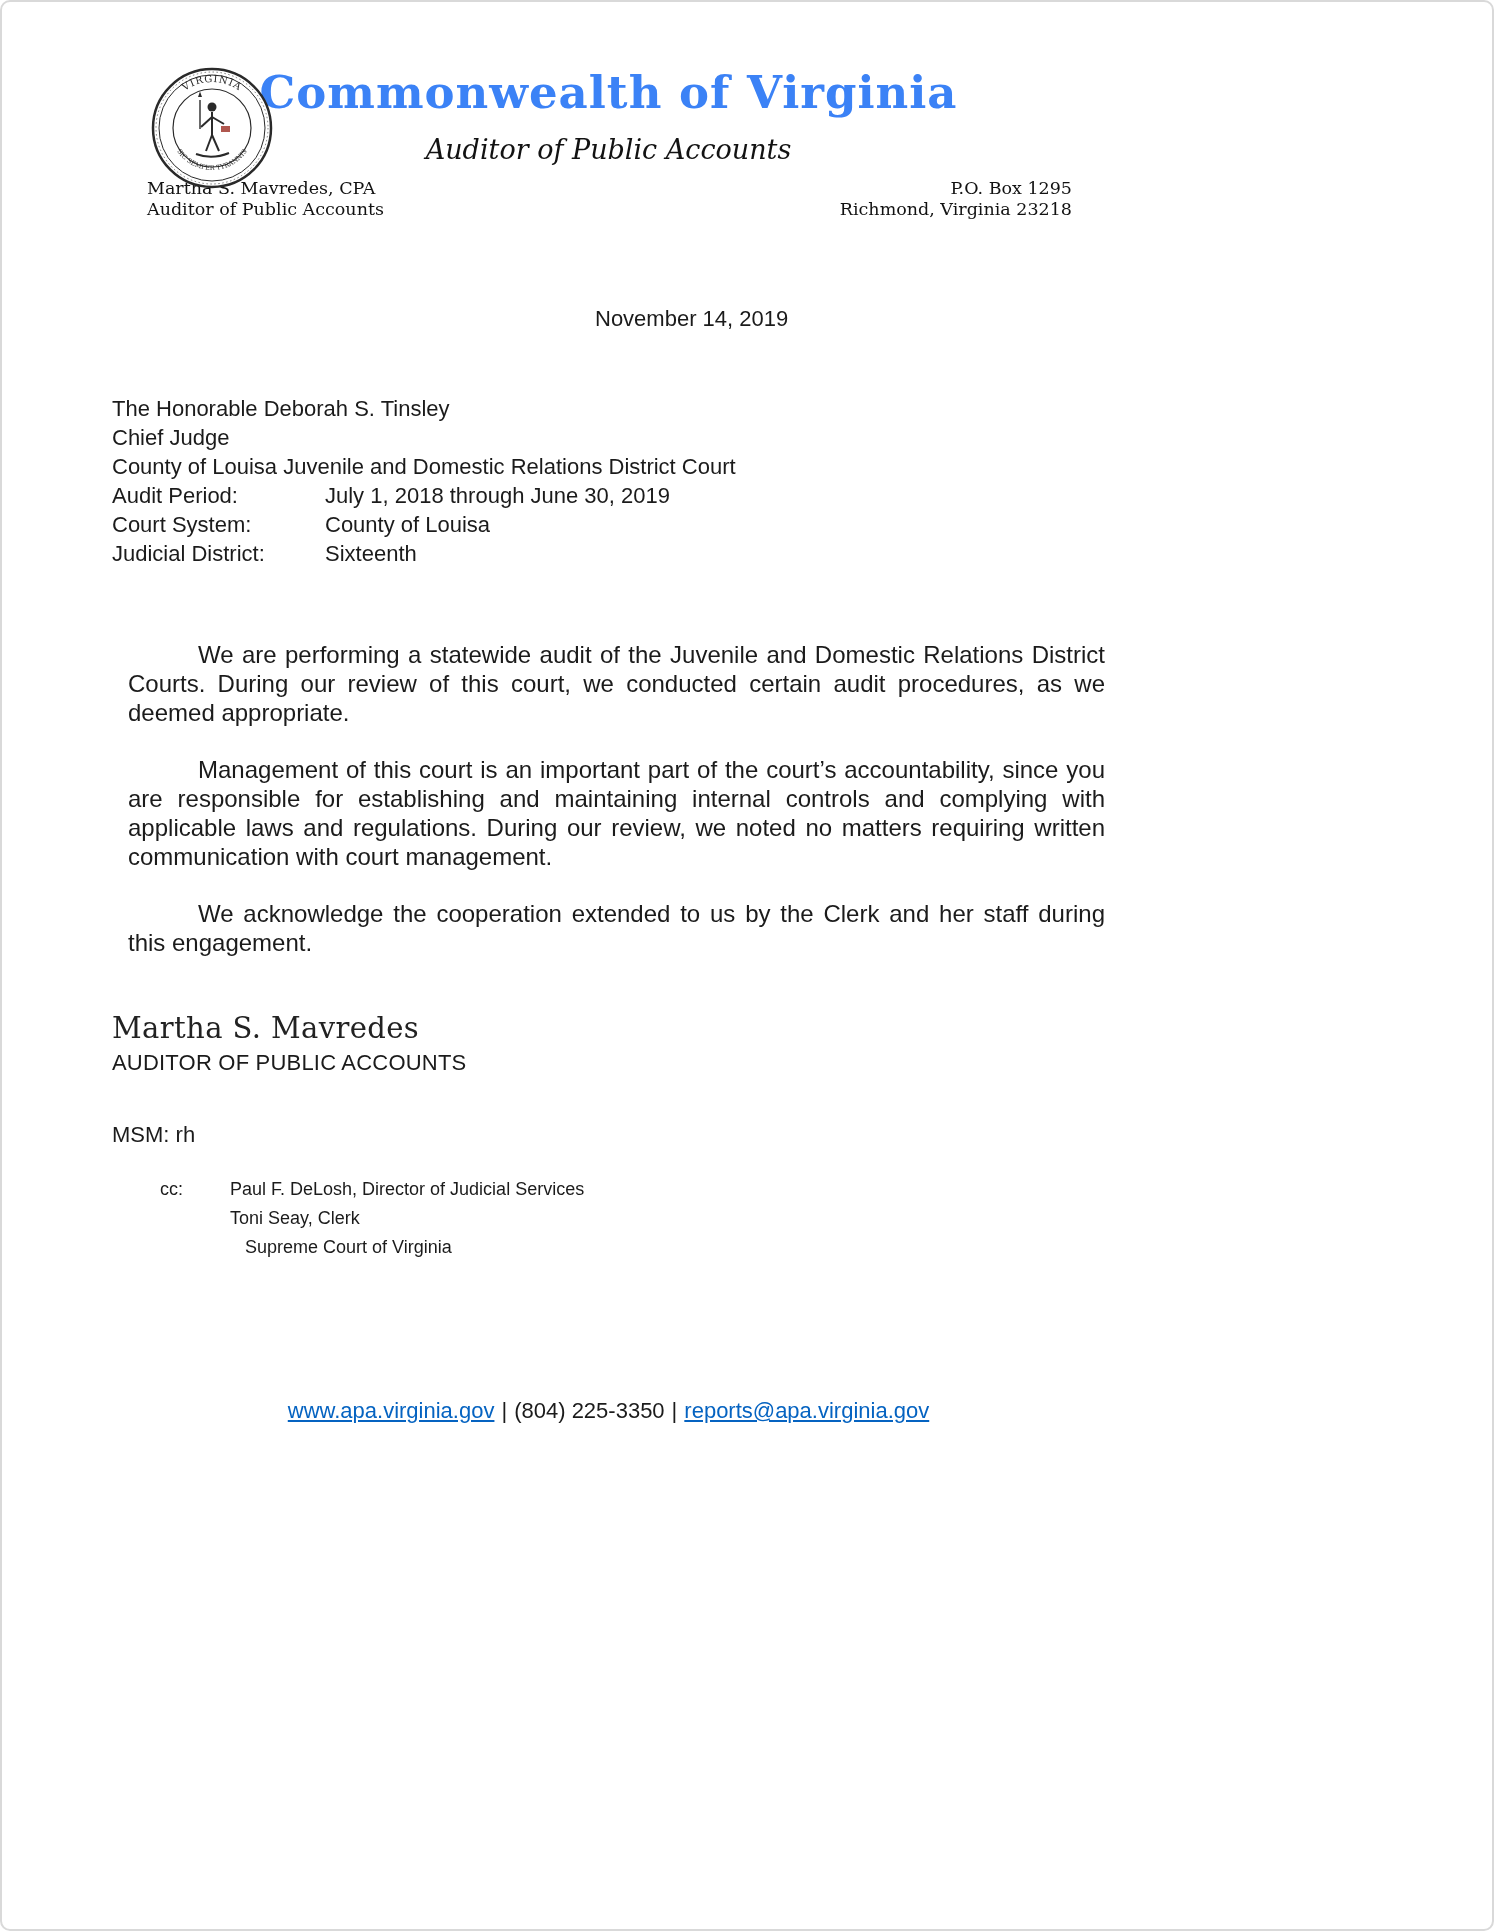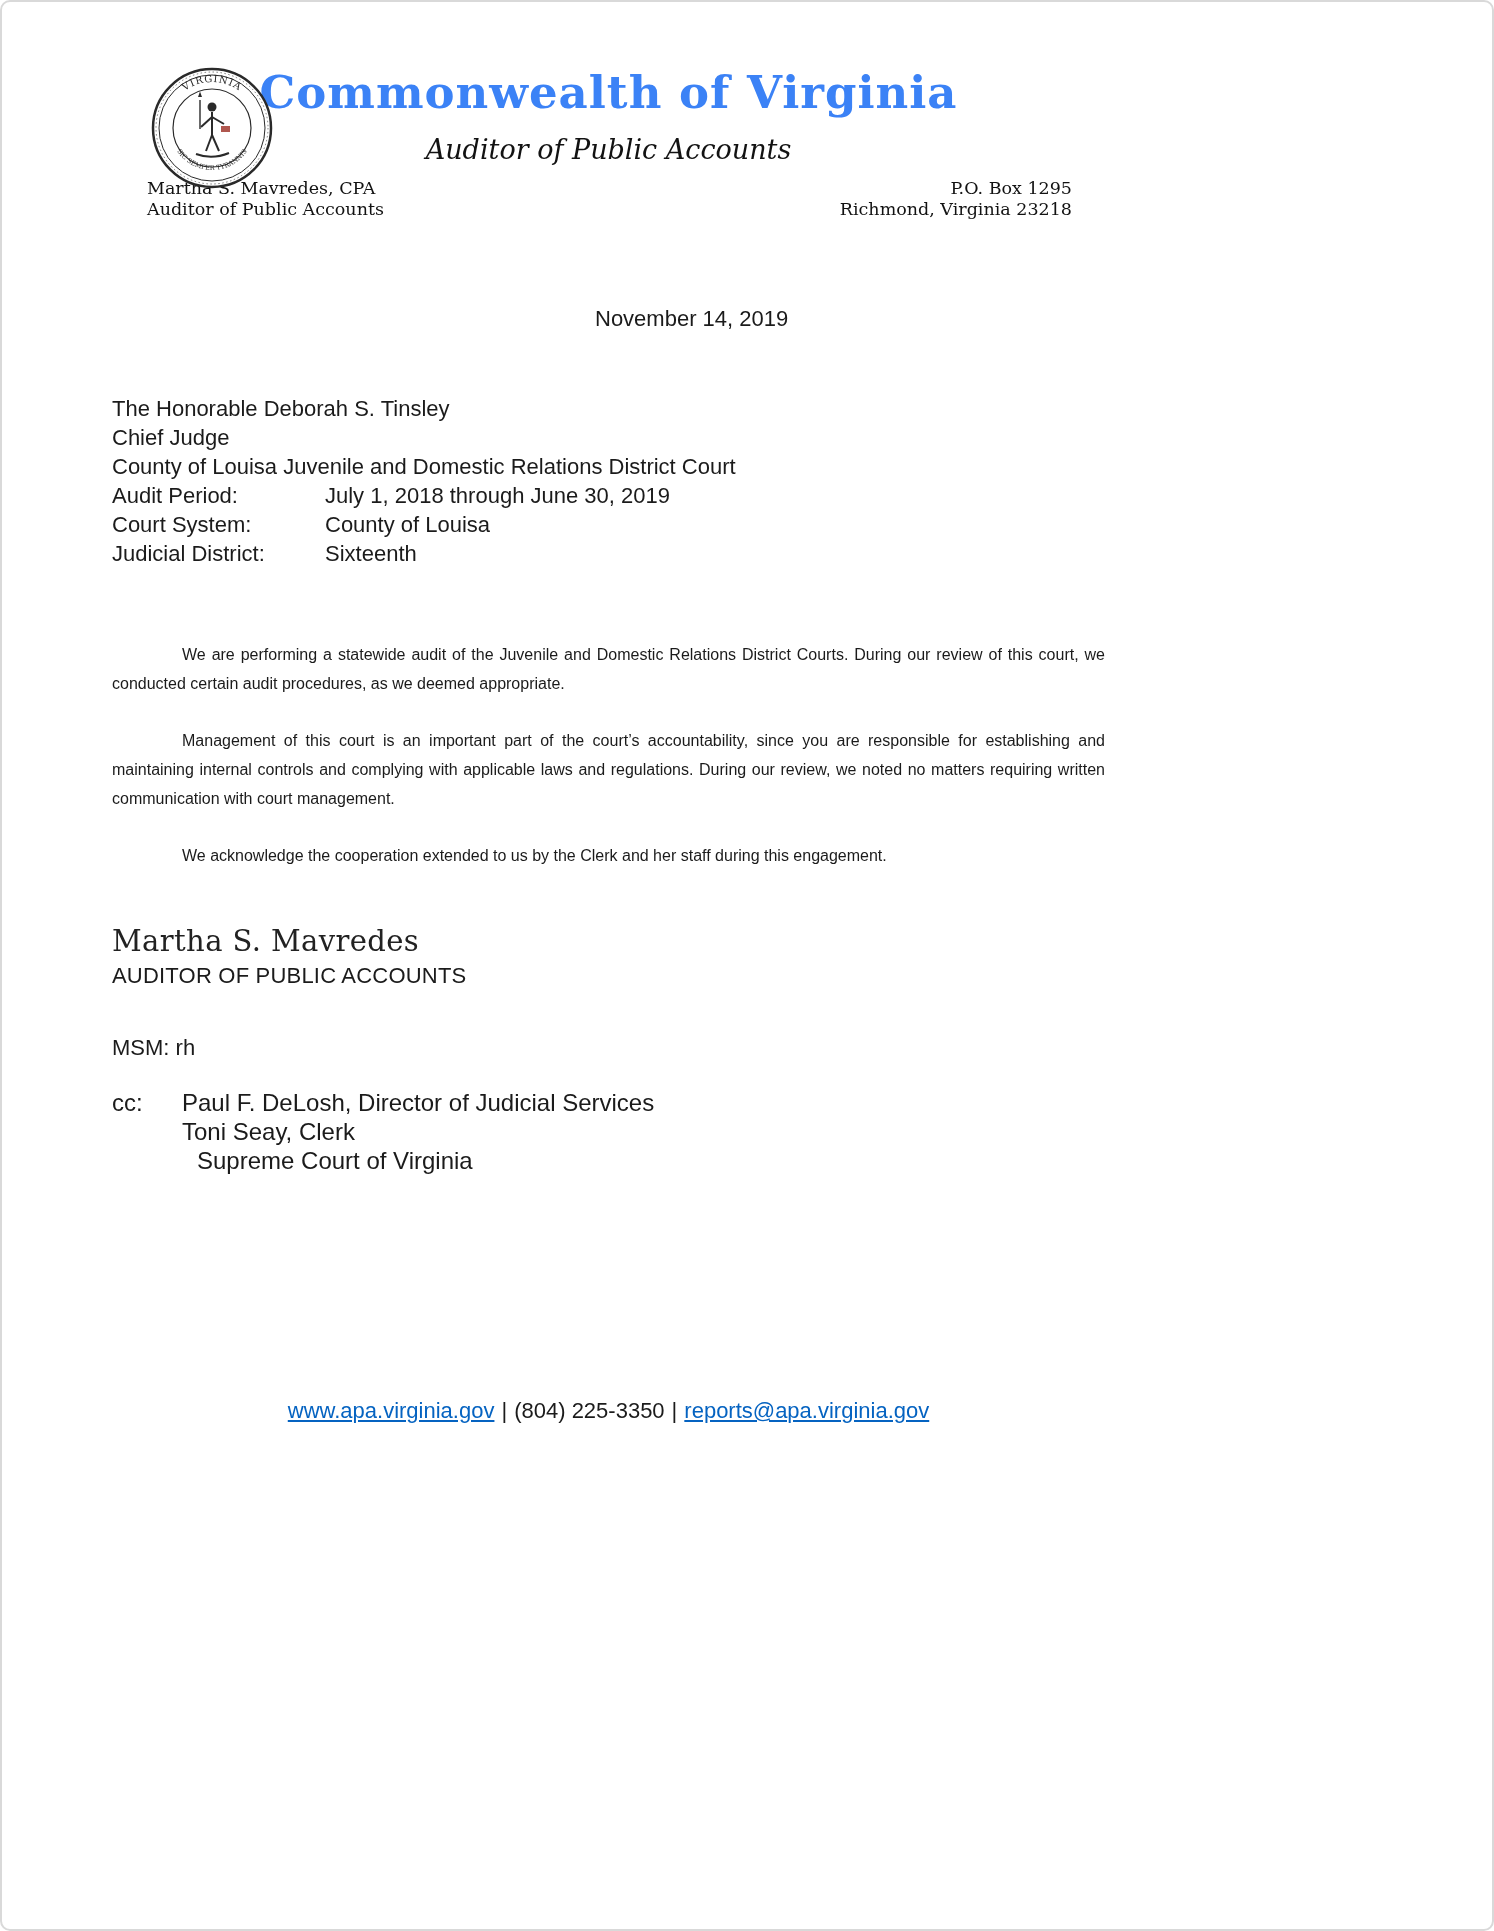--- a/index.html
+++ b/index.html
@@ -35,31 +35,31 @@
   .contact-left { padding-left:35px; }
   .contact-right { text-align:right; padding-right:33px; }
 
   
   .date-line { margin-top:86px; margin-left:483px; font-size:22px; }
   .recipient { margin-top:62px; font-size:22px; line-height:29px; }
   .audit-table { font-size:22px; line-height:29px; }
   .audit-row { display:flex; }
   .audit-label { width:213px; flex:0 0 213px; }
   .body-para {
-    margin-top:28px; font-size:16px; line-height:29px;
-    text-align:justify; text-indent:70px;
+    margin-top:28px; font-size:24px; line-height:29px;
+    text-align:justify; text-indent:70px;margin-left:16px;
   }
   .body-para.first { margin-top:72px; }
 
   .signature { margin-top:54px; }
   .sig-name { font-family:"DejaVu Serif", serif; font-size:29px; letter-spacing:0.4px; color:#222; }
   .sig-title { font-size:22px; margin-top:5px; letter-spacing:0.2px; }
 
   .ref-line { margin-top:46px; font-size:22px; }
-  .cc-block { margin-top:27px; font-size:24px; line-height:29px; display:flex; }
+  .cc-block { margin-top:27px; font-size:18px; line-height:29px; display:flex;margin-left:48px; }
   .cc-label { width:70px; flex:0 0 70px; }
   .cc-names > div.indented { padding-left:15px; }
 
   .footer {
     position:absolute; left:0; top:1396px; width:100%;
     text-align:center; font-size:22px; color:#1b1b1b;
   }
   .footer a { color:#0563c1; text-decoration:underline; cursor:pointer; }
   .footer .sep { color:#1b1b1b; padding:0 7px; text-decoration:none; }
 </style>

